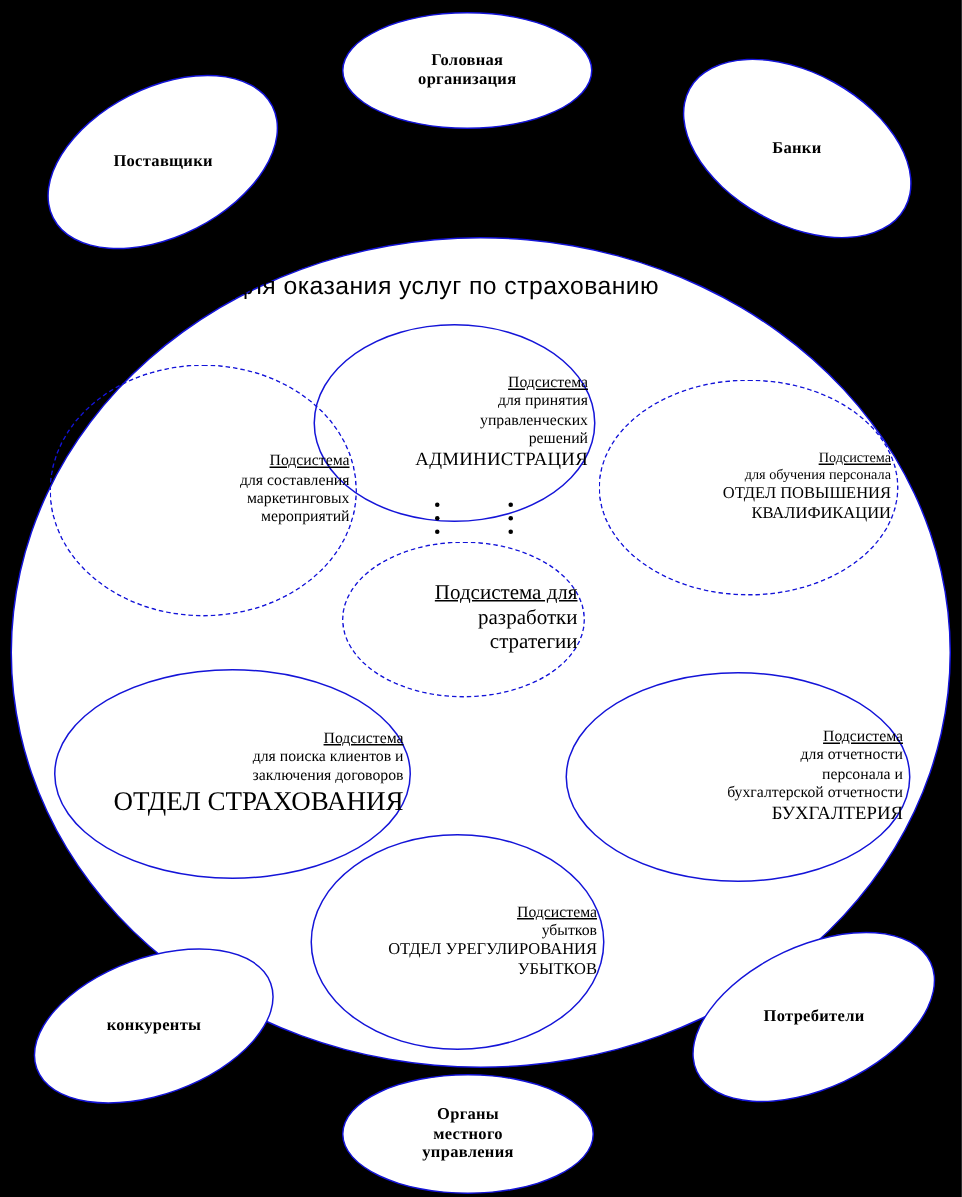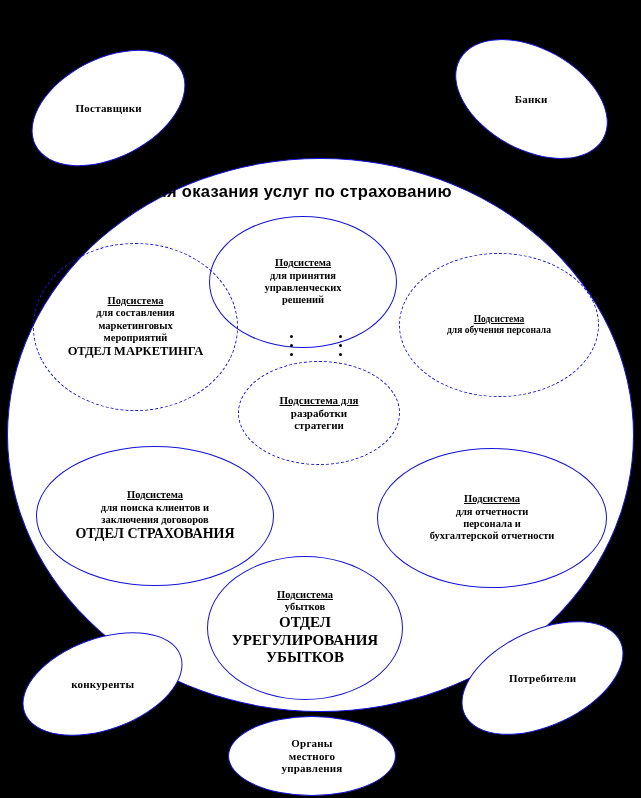--- a/index.html
+++ b/index.html
@@ -59,34 +59,35 @@
     z-index: 2;
   }
 
   #system-title {
     position: absolute;
     left: 0;
     top: 182px;
     width: 521px;
     text-align: center;
     font-family: "Liberation Sans", "DejaVu Sans", sans-serif;
-    font-weight: bold;
+    font-weight: normal;
     font-size: 16.5px;
     letter-spacing: 0.3px;
     color: #000000;
     z-index: 5;
     white-space: nowrap;
   }
 
   
   .subsystem {
     z-index: 4;
     background: transparent;
-    font-weight: bold;
+    font-weight: normal;
     color: #000000;
+    text-align: right;
   }
   .subsystem.dashed { border: 1px dashed #1414d8; }
   .subsystem.solid  { border: 1px solid  #1414d8; }
 
   .hdr {
     text-decoration: underline;
     display: block;
   }
   .ln { display: block; }
   .cap { display: block; }
@@ -94,30 +95,30 @@
   
   #sub-admin      { left: 209px; top: 216px; width: 188px; height: 132px; font-size: 10.5px; }
   #sub-admin .cap { font-size: 12.5px; letter-spacing: 0.2px; }
 
   #sub-marketing      { left: 33px;  top: 243px; width: 205px; height: 168px; font-size: 10.5px; }
   #sub-marketing .cap { font-size: 12.5px; }
 
   #sub-training      { left: 399px; top: 253px; width: 200px; height: 144px; font-size: 9.5px; }
   #sub-training .cap { font-size: 11px; }
 
-  #sub-strategy { left: 238px; top: 361px; width: 162px; height: 104px; font-size: 11px; }
+  #sub-strategy { left: 228px; top: 361px; width: 162px; height: 104px; font-size: 14px; }
 
   #sub-insurance      { left: 36px;  top: 446px; width: 238px; height: 140px; font-size: 10.5px; }
-  #sub-insurance .cap { font-size: 14px; }
+  #sub-insurance .cap { font-size: 18px; }
 
   #sub-accounting      { left: 377px; top: 448px; width: 230px; height: 140px; font-size: 10.5px; }
   #sub-accounting .cap { font-size: 12.5px; }
 
   #sub-claims      { left: 207px; top: 556px; width: 196px; height: 144px; font-size: 10.5px; }
-  #sub-claims .cap { font-size: 15px; }
+  #sub-claims .cap { font-size: 11px; }
 
   
   #sat-head      { left: 228px; top: 8px;   width: 167px; height: 78px;  }
   #sat-suppliers { left: 26px;  top: 58px;  width: 165px; height: 100px; transform: rotate(-27deg); }
   #sat-banks     { left: 449px; top: 48px;  width: 165px; height: 102px; transform: rotate(29deg); }
   #sat-competitors { left: 19px; top: 638px; width: 167px; height: 92px; transform: rotate(-20deg); }
   #sat-consumers   { left: 456px; top: 630px; width: 173px; height: 96px; transform: rotate(-25deg); }
   #sat-local     { left: 228px; top: 716px; width: 168px; height: 80px; text-align: center; }
   #sat-suppliers .txt,
   #sat-banks .txt,
@@ -155,37 +156,38 @@
   <div id="main-circle"></div>
 
   <div id="system-title">Система для оказания услуг по страхованию</div>
 
   <div class="ell subsystem solid" id="sub-admin">
     <div class="txt">
       <span class="hdr">Подсистема</span>
       <span class="ln">для принятия</span>
       <span class="ln">управленческих</span>
       <span class="ln">решений</span>
+      <span class="cap">АДМИНИСТРАЦИЯ</span>
     </div>
   </div>
 
   <div class="ell subsystem dashed" id="sub-marketing">
     <div class="txt">
       <span class="hdr">Подсистема</span>
       <span class="ln">для составления</span>
       <span class="ln">маркетинговых</span>
       <span class="ln">мероприятий</span>
-      <span class="cap">ОТДЕЛ МАРКЕТИНГА</span>
     </div>
   </div>
 
   <div class="ell subsystem dashed" id="sub-training">
     <div class="txt">
       <span class="hdr">Подсистема</span>
       <span class="ln">для обучения персонала</span>
+      <span class="cap">ОТДЕЛ ПОВЫШЕНИЯ КВАЛИФИКАЦИИ</span>
     </div>
   </div>
 
   <div class="ell subsystem dashed" id="sub-strategy">
     <div class="txt">
       <span class="hdr">Подсистема для</span>
       <span class="ln">разработки</span>
       <span class="ln">стратегии</span>
     </div>
   </div>
@@ -198,20 +200,21 @@
       <span class="cap">ОТДЕЛ СТРАХОВАНИЯ</span>
     </div>
   </div>
 
   <div class="ell subsystem solid" id="sub-accounting">
     <div class="txt">
       <span class="hdr">Подсистема</span>
       <span class="ln">для отчетности</span>
       <span class="ln">персонала и</span>
       <span class="ln">бухгалтерской отчетности</span>
+      <span class="cap">БУХГАЛТЕРИЯ</span>
     </div>
   </div>
 
   <div class="ell subsystem solid" id="sub-claims">
     <div class="txt">
       <span class="hdr">Подсистема</span>
       <span class="ln">убытков</span>
       <span class="cap">ОТДЕЛ УРЕГУЛИРОВАНИЯ УБЫТКОВ</span>
     </div>
   </div>
@@ -220,20 +223,26 @@
     <i></i>
     <i></i>
     <i></i>
   </div>
   <div class="dot-col" id="dots-right">
     <i></i>
     <i></i>
     <i></i>
   </div>
 
+  <div class="ell satellite" id="sat-head">
+    <div class="txt">
+      <span class="ln">Головная</span>
+      <span class="ln">организация</span>
+    </div>
+  </div>
 
   <div class="ell satellite" id="sat-suppliers">
     <div class="txt">
       <span class="ln">Поставщики</span>
     </div>
   </div>
 
   <div class="ell satellite" id="sat-banks">
     <div class="txt">
       <span class="ln">Банки</span>

